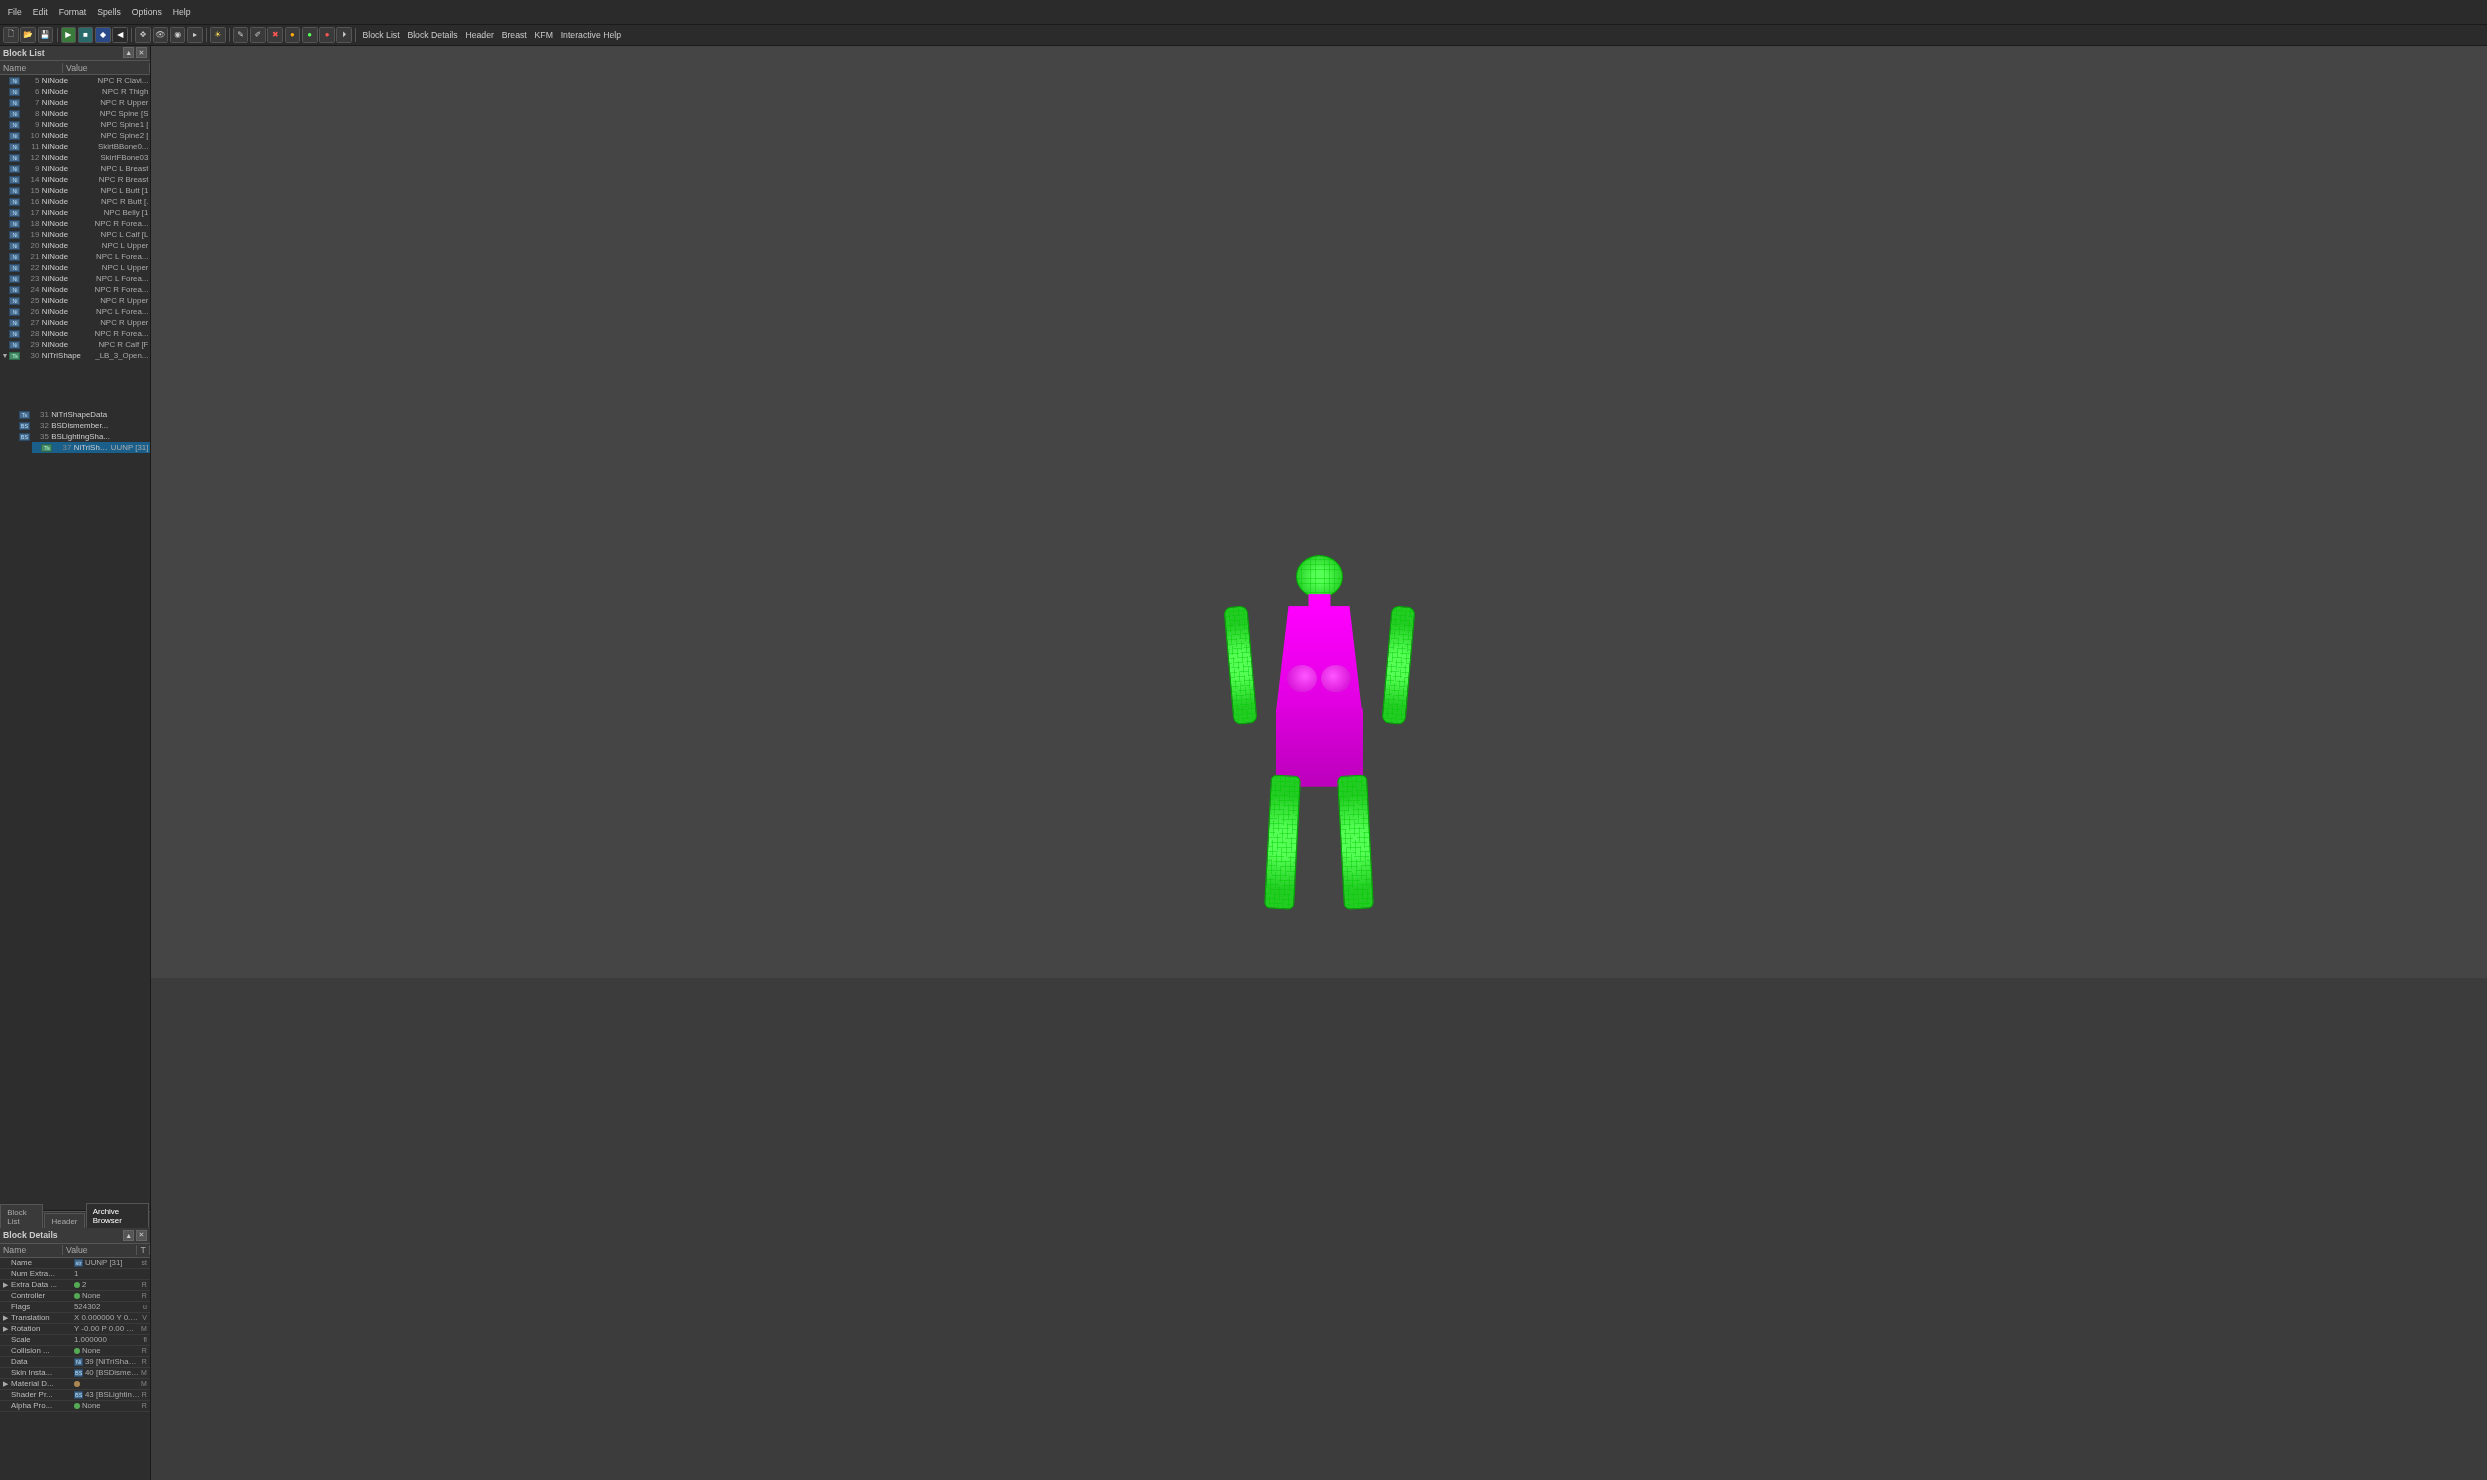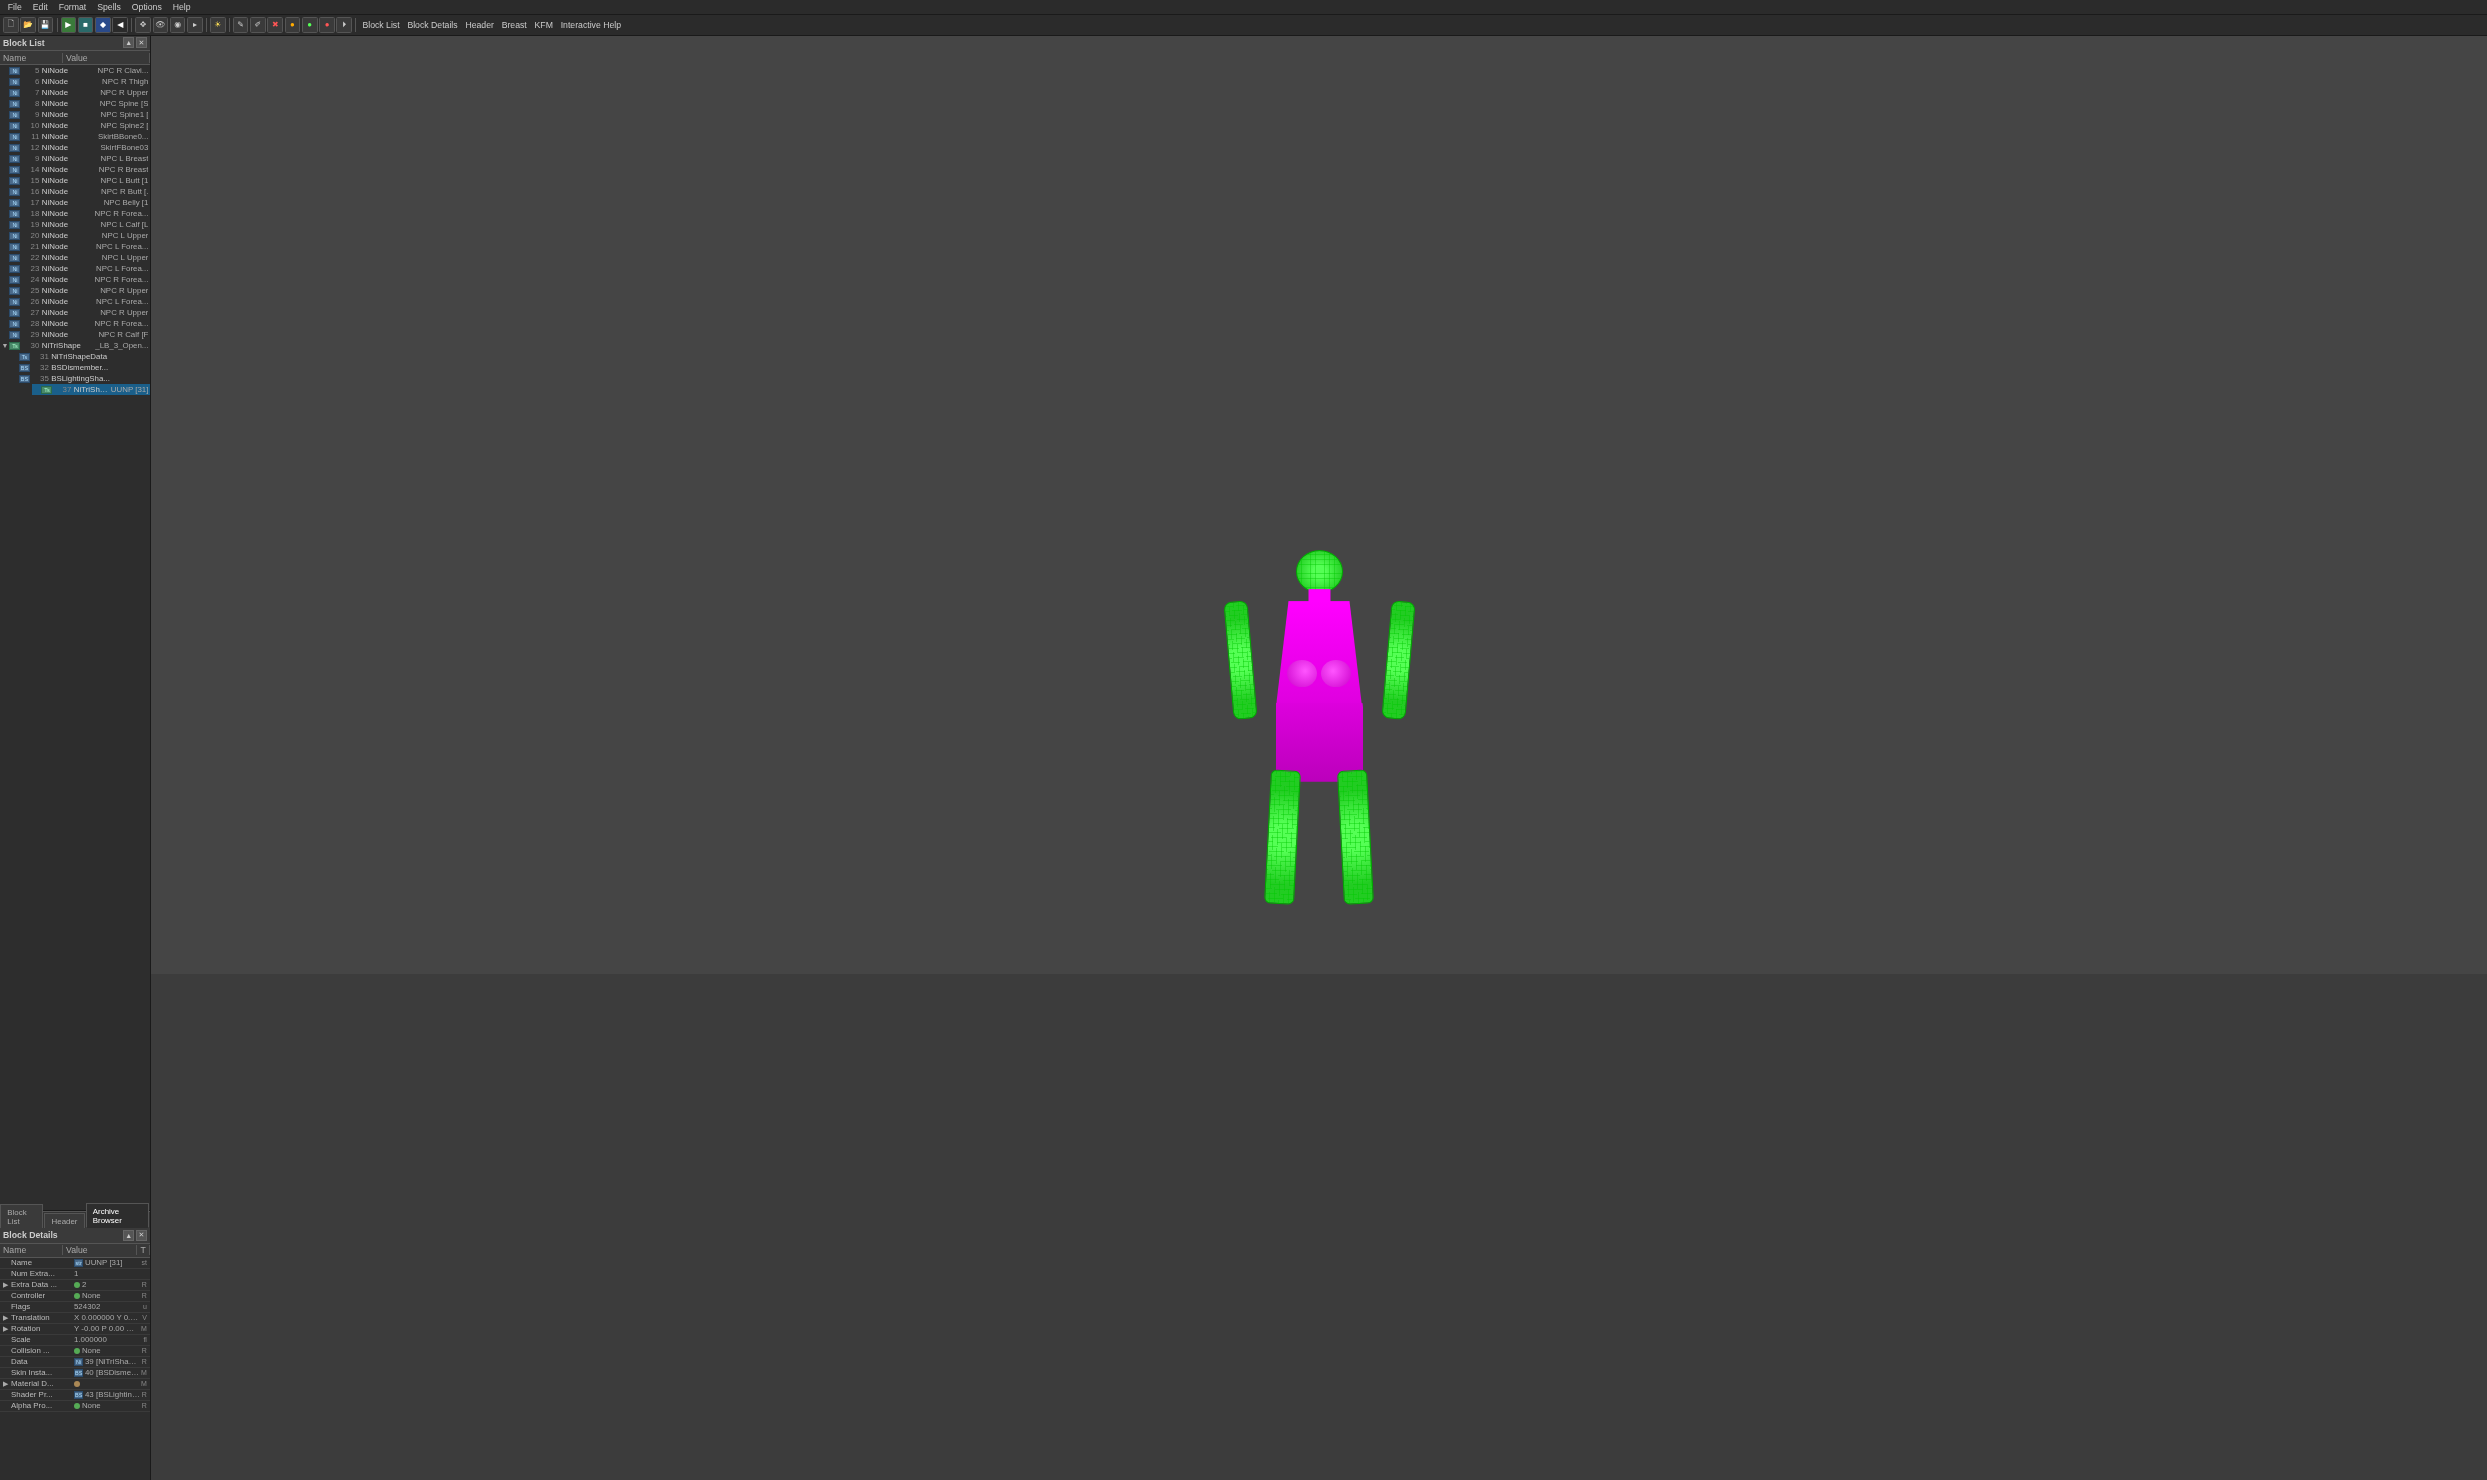--- a/index.html
+++ b/index.html
@@ -10,21 +10,21 @@
       color: #d0d0d0;
       width: 100vw;
       height: 100vh;
       overflow: hidden;
       display: flex;
       flex-direction: column;
     }
     
     #menubar {
       background: #2b2b2b;
-      height: 15px;
+      height: 25px;
       display: flex;
       align-items: center;
       padding: 0 3.1px;
       gap: 1.6px;
       border-bottom: 0.8px solid #1a1a1a;
       flex-shrink: 0;
     }
     .menu-item {
       padding: 1.6px 4.7px;
       color: #ccc;
@@ -665,21 +665,21 @@
         </div>
 
         <div class="tree-row">
           <span class="tree-expand">▼</span>
           <span class="tree-icon" style="background:#4a8a6a;border-color:#2a6a4a;color:#aaffcc;">Ts</span>
           <span class="tree-num">30</span>
           <span class="tree-name">NiTriShape</span>
           <span class="tree-value">_LB_3_Open...</span>
         </div>
 
-        <div class="tree-row" style="padding-left:11px;">
+        <div class="tree-row" style="padding-left:11px;margin-top:48px;">
           <span class="tree-expand"></span>
           <span class="tree-icon">Ts</span>
           <span class="tree-num">31</span>
           <span class="tree-name">NiTriShapeData</span>
         </div>
         <div class="tree-row" style="padding-left:11px;">
           <span class="tree-expand"></span>
           <span class="tree-icon">BS</span>
           <span class="tree-num">32</span>
           <span class="tree-name">BSDismember...</span>

